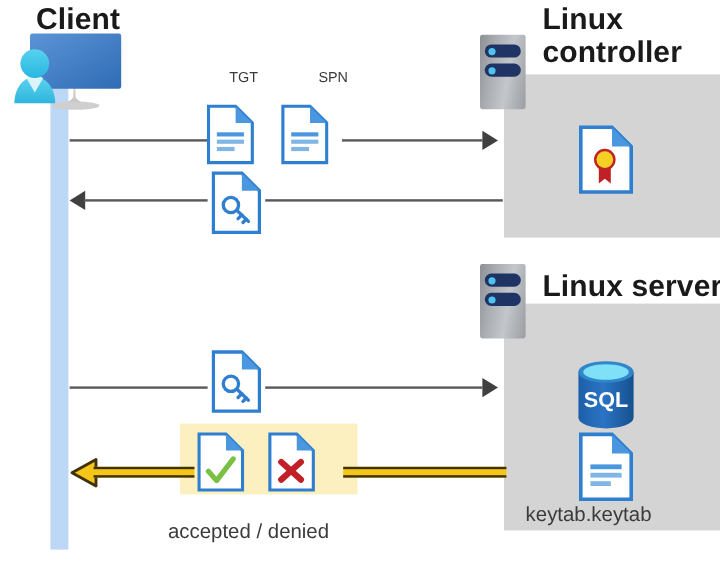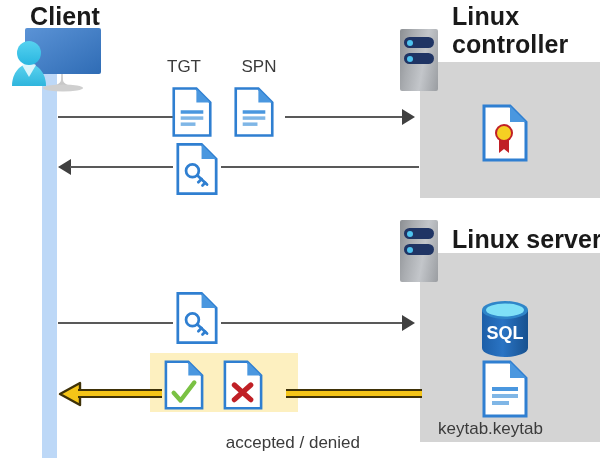--- a/index.html
+++ b/index.html
@@ -13,24 +13,24 @@
   
   .title-bold{
     font-weight:bold;font-size:25px;color:#1a1a1a;letter-spacing:.1px;
     line-height:1.12;
   }
   .title-client{left:30px;top:2px;width:150px;}
   .title-dc{left:452px;top:2px;width:145px;text-align:left;}
   .title-linux{left:452px;top:225px;width:150px;}
 
   .caption{font-size:17px;color:#3b3b3b;}
-  .cap-accepted{left:140px;top:433px;width:220px;text-align:right;}
+  .cap-accepted{left:140px;top:433px;width:220px;text-align:left;}
   .cap-keytab{left:438px;top:419px;width:150px;text-align:left;}
 
-  .doclabel{font-size:17px;color:#3b3b3b;text-align:center;}
+  .doclabel{font-size:12px;color:#3b3b3b;text-align:right;}
 
   
   .lifeline{left:42px;top:66px;width:15px;height:392px;background:#bdd8f7;}
 
   
   .panel{background:#d4d4d4;}
   .panel-dc{left:420px;top:62px;width:180px;height:136px;}
   .panel-linux{left:420px;top:253px;width:180px;height:189px;}
 
   

